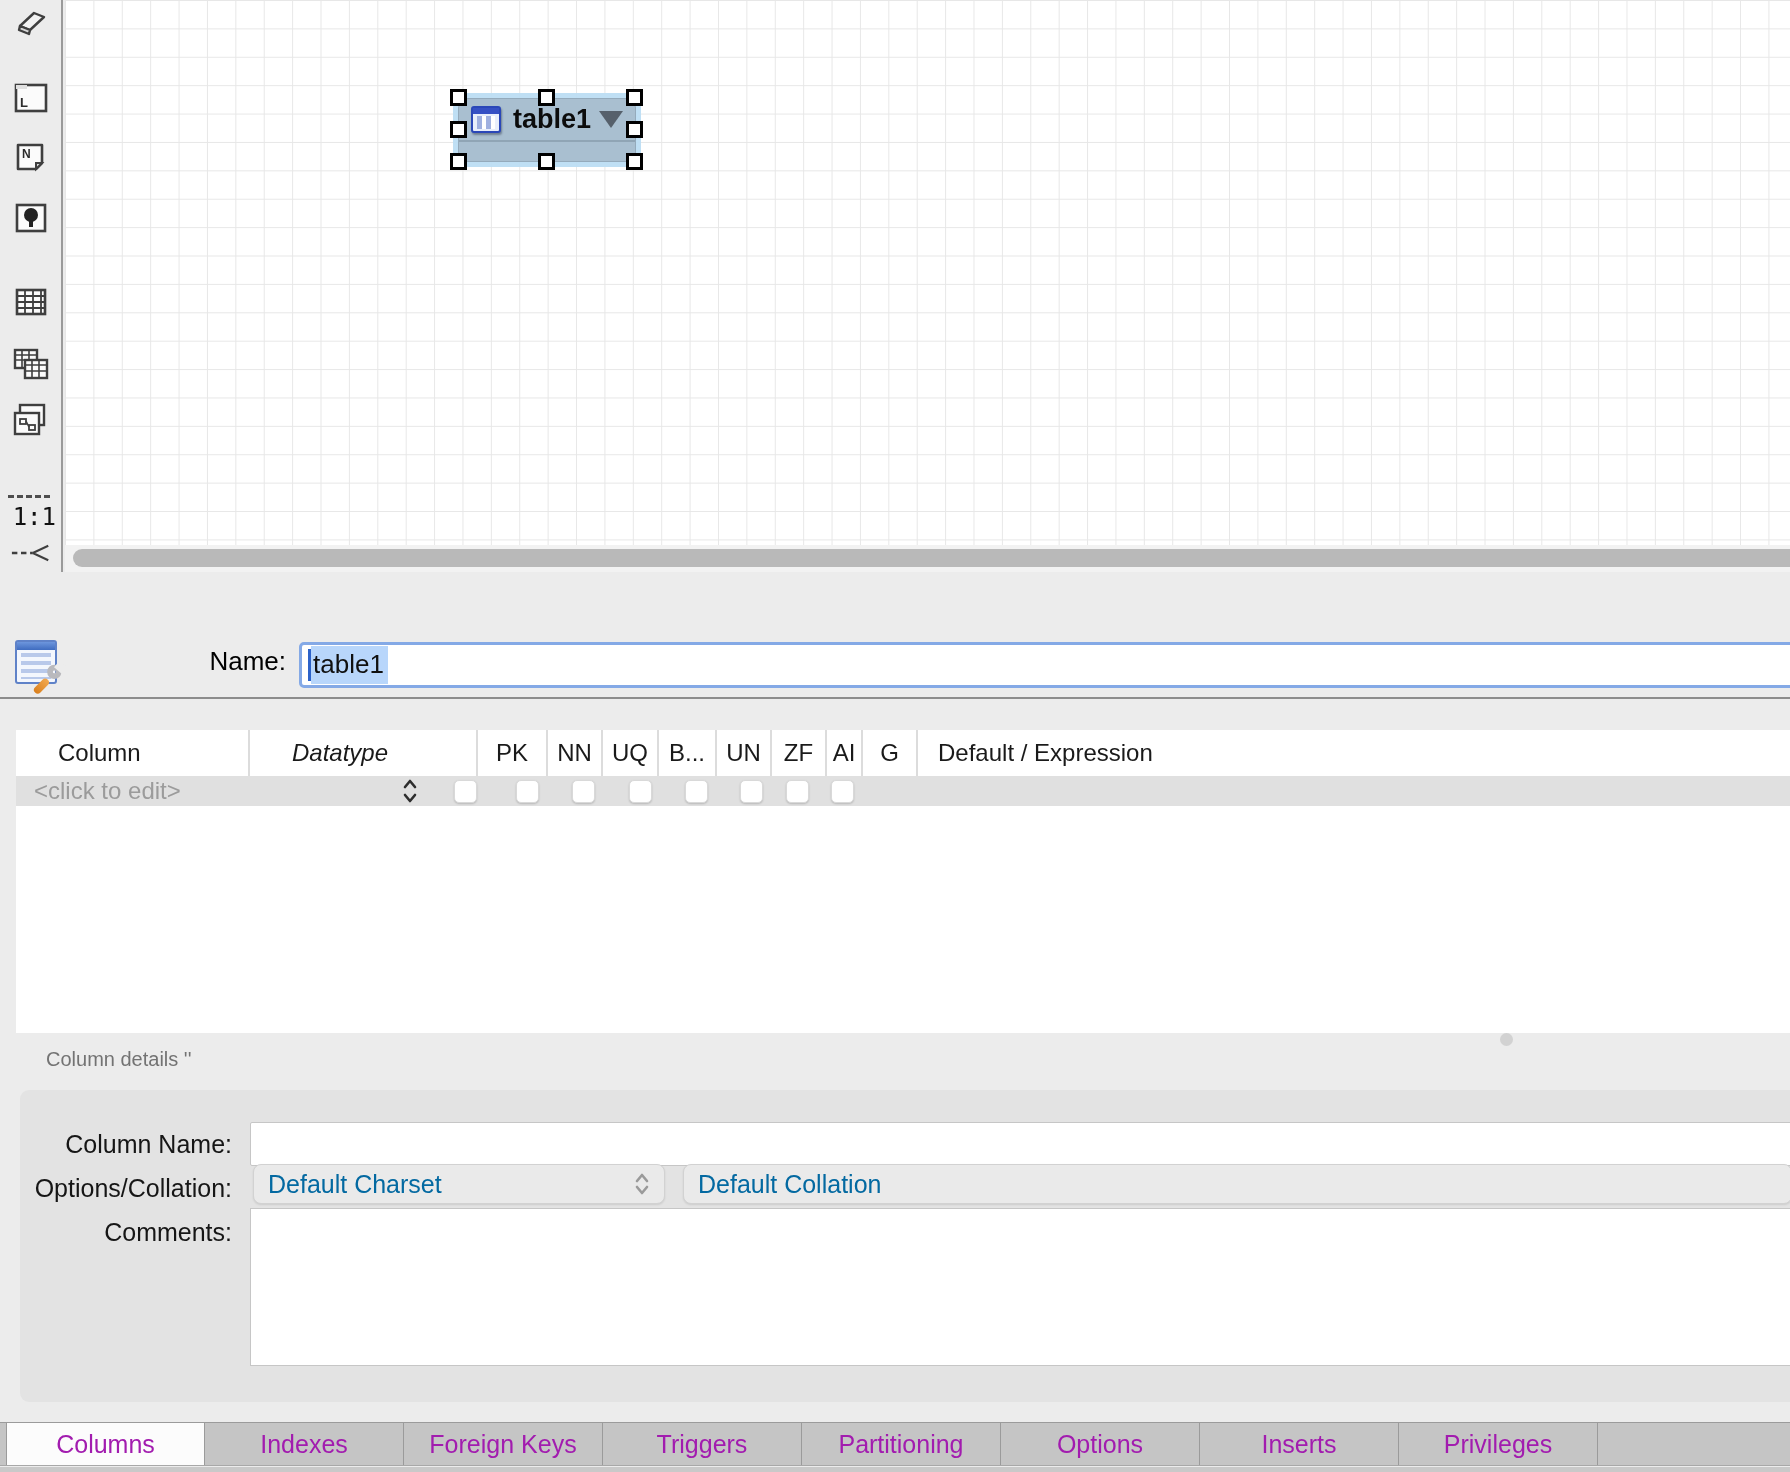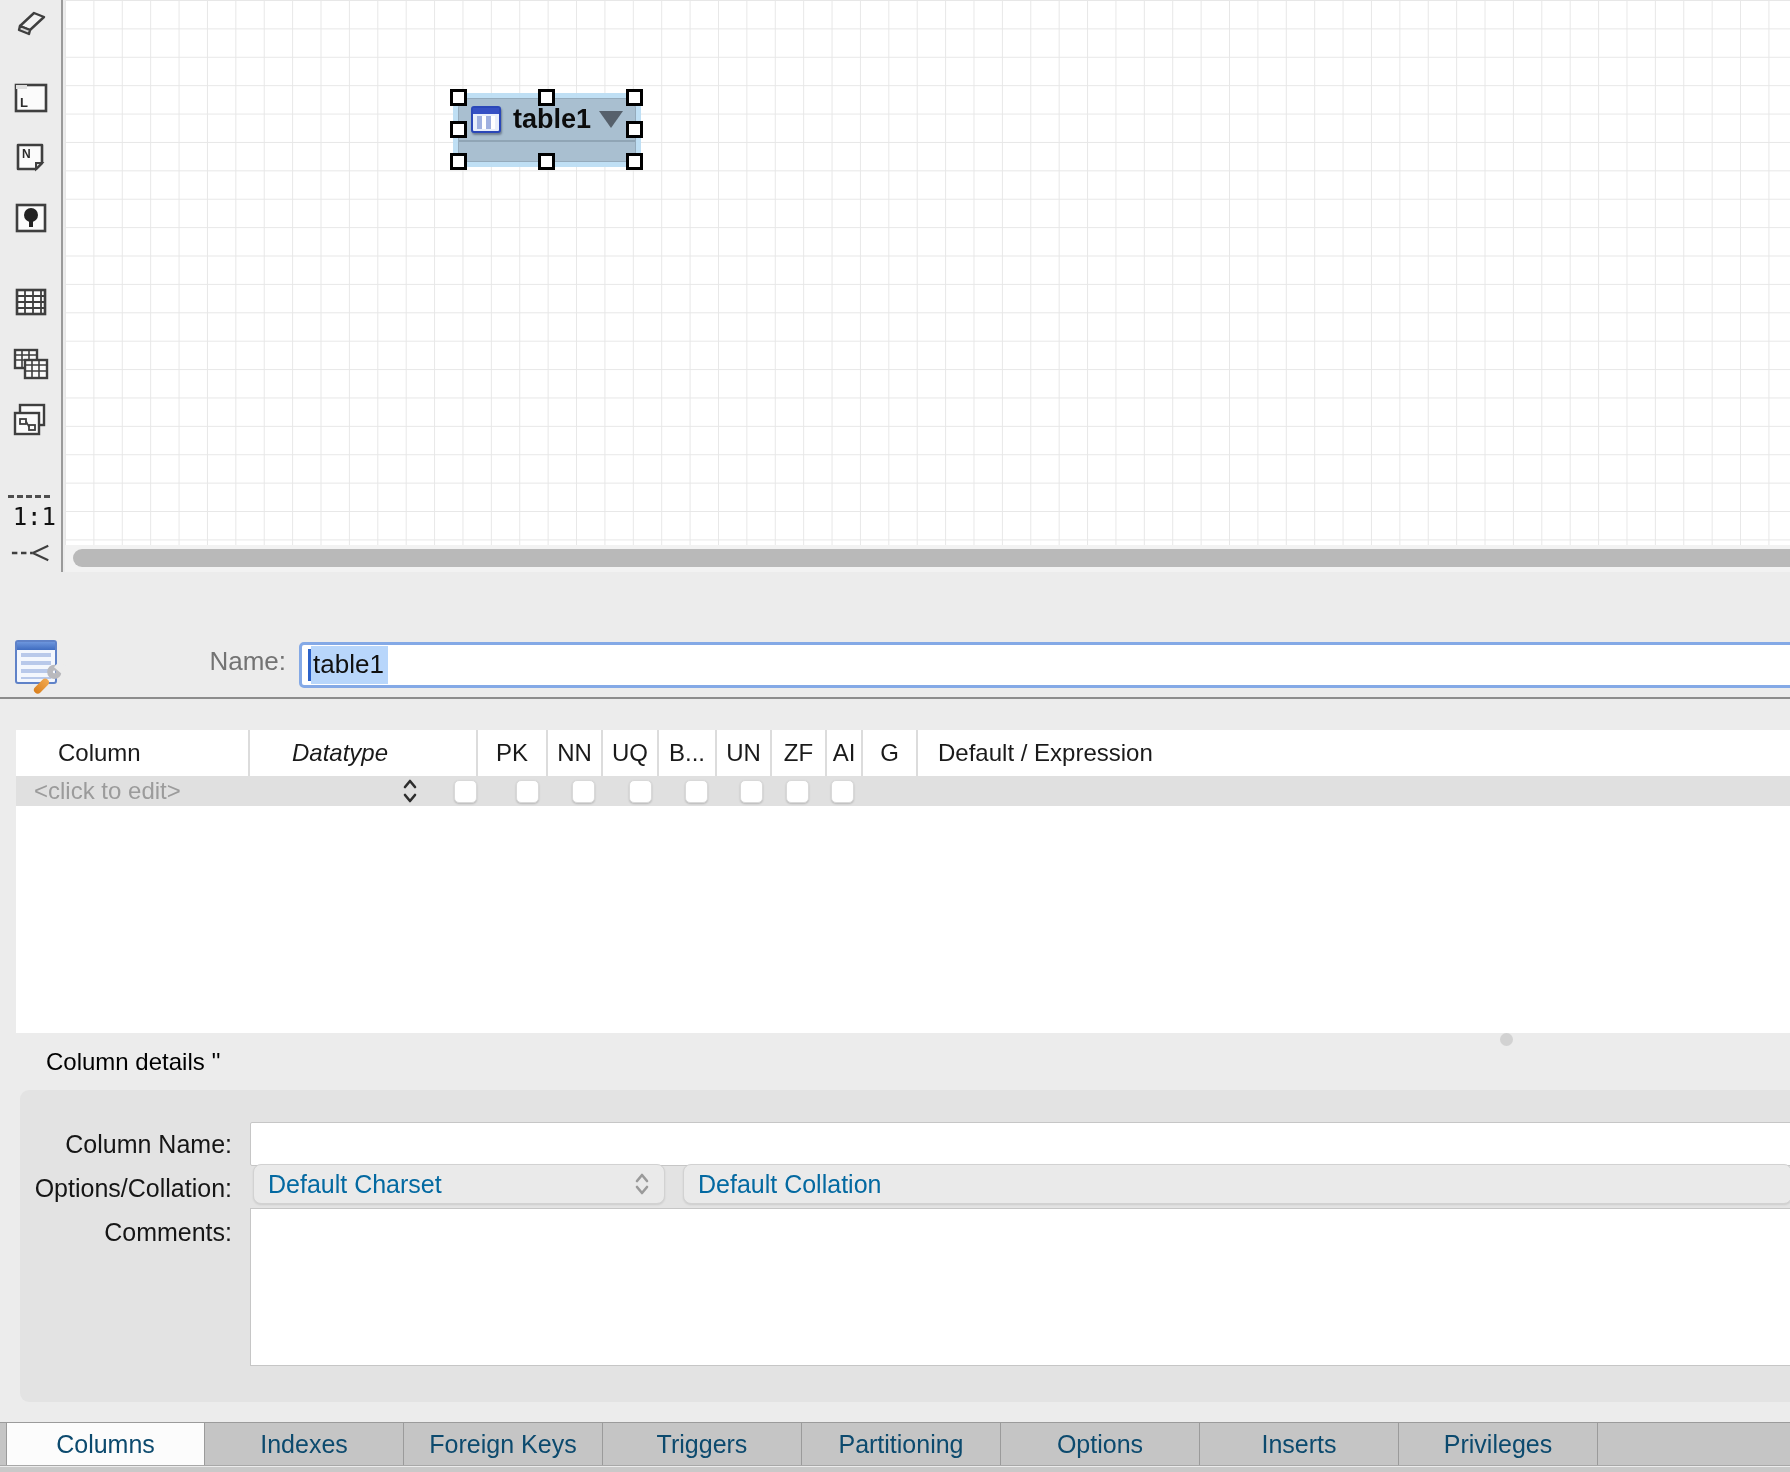--- a/index.html
+++ b/index.html
@@ -73,21 +73,21 @@
     border:2px solid #5f82c8; border-radius:3px; }
   .sheet::before { content:""; position:absolute; left:0; right:0; top:0; height:8px;
     background:linear-gradient(#6d96dd,#3f6cc0); }
   .sheet::after { content:""; position:absolute; left:4px; right:4px; top:11px; bottom:3px;
     background:repeating-linear-gradient(to bottom,#b9c9ea 0 4px,transparent 4px 8px); }
   .wrench.orange { position:absolute; right:-4px; bottom:-4px; transform:scale(.95); }
   .wrench.orange .head { border-color:#b9b9bd; }
   .wrench.orange .notch { background:#ececec; }
   .wrench.orange .hdl { background:linear-gradient(#f2a94f,#d97f1d); }
   .name-label { position:absolute; left:120px; top:16px; width:166px; text-align:right;
-    font-size:26px; color:#737373; }
+    font-size:26px; color:#000000; }
   .name-input { position:absolute; left:299px; right:-6px; top:12px; height:46px;
     background:#ffffff; border:3px solid #84a9e6; border-radius:5px;
     display:flex; align-items:center; padding:0 6px; }
   .name-input .caret { width:3px; height:32px; background:#2c62c9; }
   .name-input .sel { font-size:26px; font-weight:500; color:#101010;
     background:#b8d6fb; padding:3px 4px 4px 2px; }
 
   .sep-line { position:absolute; left:0; right:0; top:67px; height:2px; background:#8c8c8c; }
 
   
@@ -106,21 +106,21 @@
   .w-def { flex:1; padding-left:20px; }
   .cb-cell { justify-content:center; }
   .checkbox { width:23px; height:23px; background:#ffffff; border:1.5px solid #d9d9d9;
     border-radius:5px; box-shadow:0 1px 2px rgba(0,0,0,.18); }
   .stepper { margin-left:auto; margin-right:12px; }
 
   .resize-dot { position:absolute; left:1500px; top:403px; width:13px; height:13px;
     border-radius:50%; background:#d2d2d2; }
 
   
-  .details-title { position:absolute; left:46px; top:418px; font-size:24px; color:#000000; }
+  .details-title { position:absolute; left:46px; top:418px; font-size:20px; color:#737373; }
   .details-panel { position:absolute; left:20px; right:-8px; top:460px; height:312px;
     background:#e3e3e3; border-radius:9px; }
   .fld-label { position:absolute; font-size:25px; color:#161616; text-align:right; }
   .lb-colname { left:0; top:500px; width:232px; }
   .lb-charset { left:0; top:544px; width:232px; }
   .lb-comments { left:0; top:588px; width:232px; }
   .inp-colname { position:absolute; left:250px; right:-2px; top:492px; height:44px;
     background:#ffffff; border:1px solid #c6c6c6; border-radius:2px; font-size:24px;
     padding:0 10px; font-family:inherit; }
   .dropdown { position:absolute; top:534px; height:40px; background:#eaeaea;
@@ -131,21 +131,21 @@
   .dd-collation { left:683px; right:-2px; }
   .dd-charset .stepper { margin-right:0; }
   .ta-comments { position:absolute; left:250px; right:-2px; top:578px; height:158px;
     background:#ffffff; border:1px solid #c6c6c6; resize:none; font-family:inherit;
     font-size:24px; padding:8px 10px; }
 
   
   .bottom-tabs { position:absolute; left:0; right:0; top:792px; height:44px; display:flex;
     border-top:1px solid #9b9b9b; border-bottom:1px solid #a8a8a8; background:#c5c5c5; }
   .btab { width:199px; display:flex; align-items:center; justify-content:center;
-    font-size:25px; color:#0c4a6e; background:#c5c5c5; border-right:1px solid #9b9b9b; }
+    font-size:25px; color:#a21caf; background:#c5c5c5; border-right:1px solid #9b9b9b; }
   .btab:first-child { border-left:1px solid #9b9b9b; margin-left:6px; }
   .btab.active { background:#fcfcfc; }
   .btab-fill { flex:1; background:#c5c5c5; }
   .bottom-strip { position:absolute; left:0; right:0; top:837px; bottom:0; background:#c9c9c9; }
 
   svg { display:block; }
 </style>
 </head>
 <body>
 

